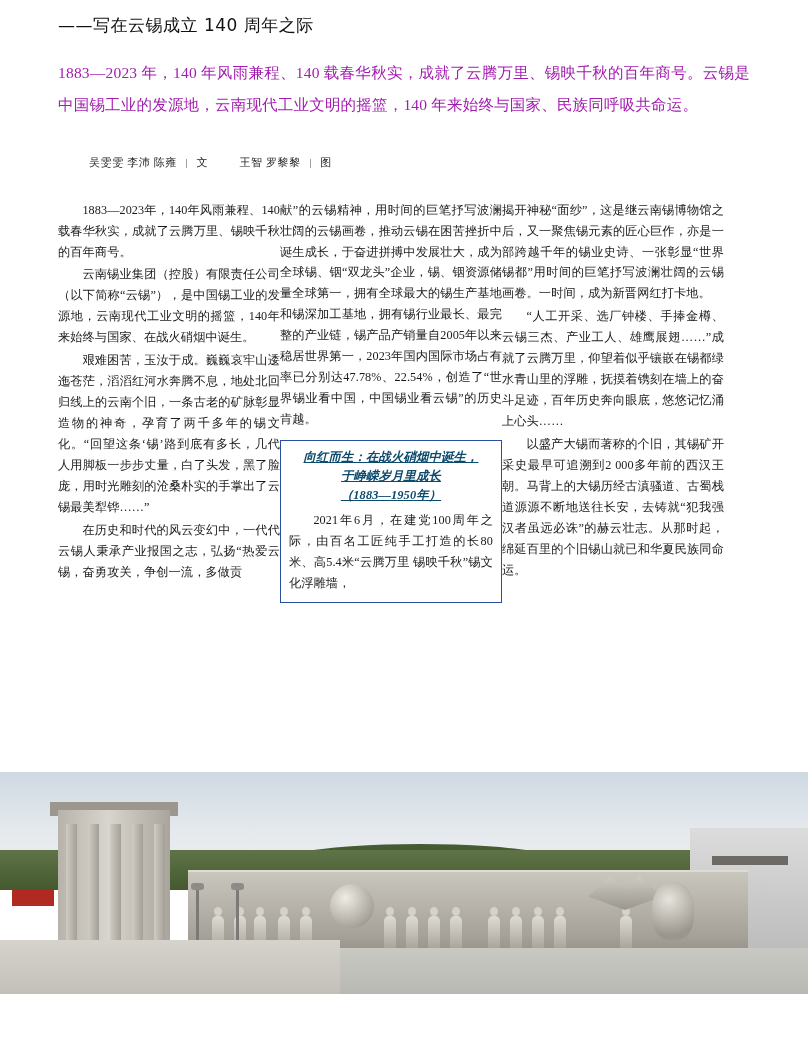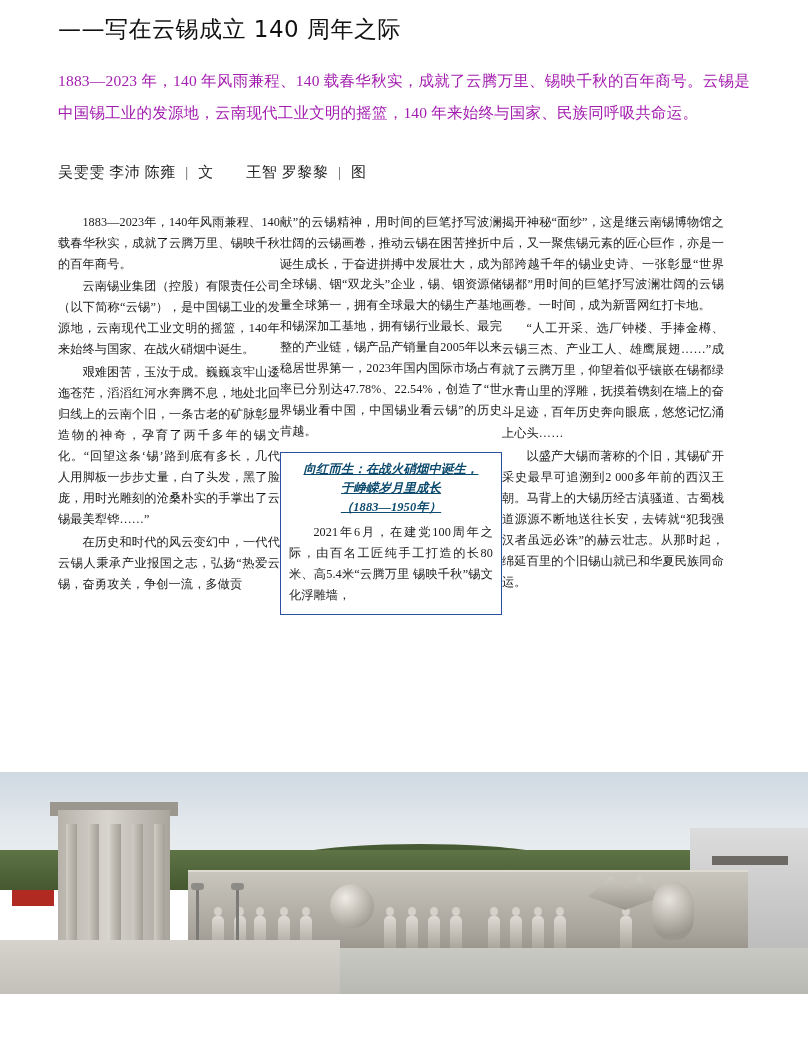--- a/index.html
+++ b/index.html
@@ -29,37 +29,38 @@
     font-family: "DejaVu Sans", "Liberation Sans", sans-serif;
     font-weight: bold;
     font-size: 37px;
     letter-spacing: 1px;
     color: #000;
     line-height: 1.2;
   }
   .subhead {
     margin-top: 14px;
     font-family: "DejaVu Sans", "Liberation Sans", sans-serif;
-    font-size: 23px;
+    font-size: 17px;
     color: #111;
     letter-spacing: 0.5px;
   }
   .lede {
     margin-top: 20px;
     font-size: 15.5px;
     line-height: 2.05;
     color: #a21caf;
     text-align: justify;
     letter-spacing: 0.2px;
   }
   .byline {
     margin-top: 34px;
-    font-size: 15px;
+    font-size: 11px;
     color: #222;
     letter-spacing: 0.6px;
+    margin-left: 31px;
   }
   .byline .sep {
     color: #555;
     padding: 0 5px;
   }
 
   
   .columns {
     margin-top: 30px;
     display: flex;

